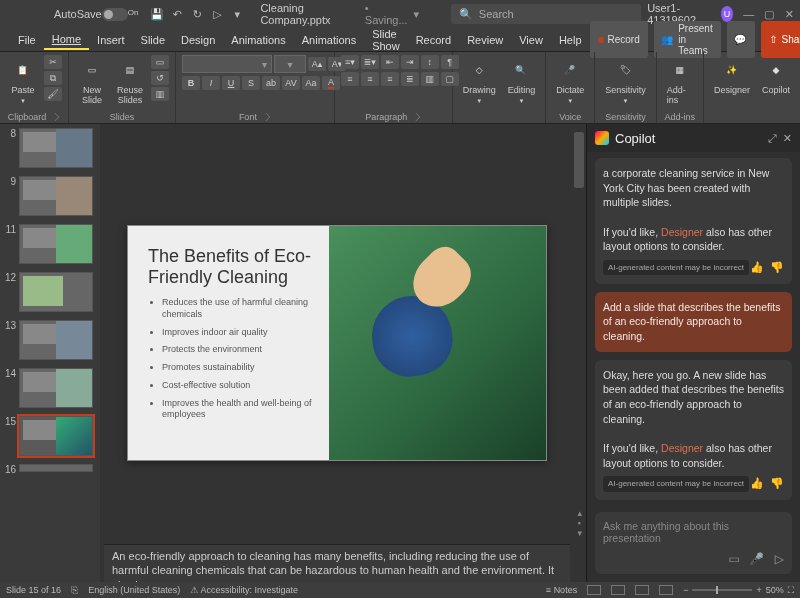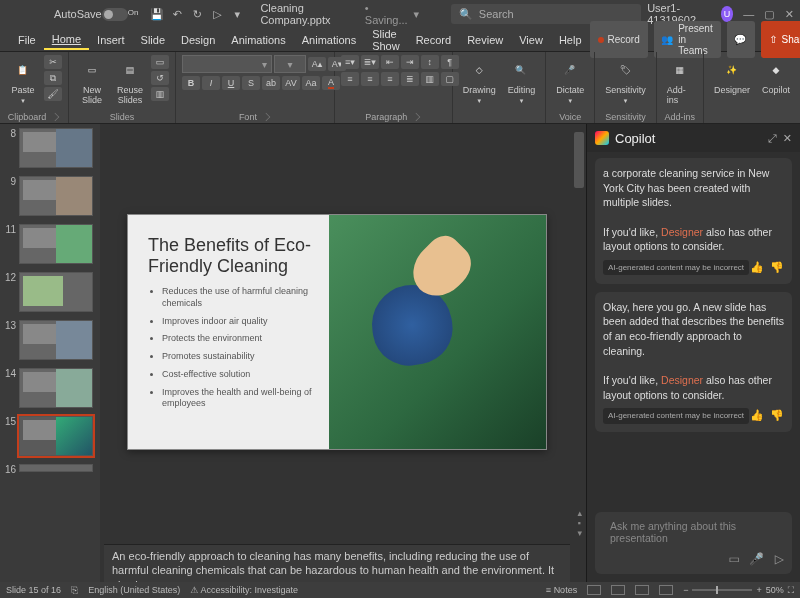--- a/index.html
+++ b/index.html
@@ -59,21 +59,21 @@
 .thumb-9 .tr{background:#987;}
 .thumb-10 .tr{background:#aaa;}
 .thumb-11 .tr{background:#6a7;}
 .thumb-12 .tl{background:#9b8;width:40px;height:30px;}
 .thumb-13 .tr{background:#789;}
 .thumb-14 .tr{background:#8a9;}
 .thumb.selected{background:#5a5a5a;}
 .thumb.selected .tr{background:linear-gradient(135deg,#3a7,#256);}
 
 
-.canvas { flex: 1; background: #333; position: relative; padding: 0 16px 0 4px; display:flex;flex-direction:column;}
+.canvas { flex: 1; background: #333; position: relative; padding: 11px 16px 0 4px; display:flex;flex-direction:column;}
 .canvas .scroll-v { position:absolute; right:2px; top:8px; width:10px; height:56px; background:#555; border-radius:2px;}
 .slide-wrap { flex:1; display:flex; align-items:flex-start; justify-content:center; padding-top:90px;}
 .slide { width: 420px; height: 236px; background: #eee; border: 1px solid #888; display:flex; position:relative; box-shadow:0 2px 8px rgba(0,0,0,0.4);}
 .slide .text-area { width: 48%; padding: 20px 16px 10px 20px; }
 .slide h2 { font-size: 18px; color: #333; font-weight: 400; line-height:1.15; margin-bottom:10px;}
 .slide ul { list-style: disc; padding-left: 14px; }
 .slide li { font-size: 9px; color: #555; margin-bottom: 6px; line-height:1.3;}
 .slide .img-area { width:52%; background: linear-gradient(135deg,#4a8f5c 0%,#2d6840 60%,#1a4028 100%); position:relative; overflow:hidden;}
 .slide .img-area::before{content:"";position:absolute;top:30%;left:20%;width:80px;height:80px;background:radial-gradient(circle,#3060a0,#204070);border-radius:50% 50% 45% 45%;transform:rotate(-10deg);}
 .slide .img-area::after{content:"";position:absolute;top:10%;left:40%;width:50px;height:60px;background:#e8c090;border-radius:30% 40% 50% 50%;transform:rotate(45deg);}
@@ -88,21 +88,21 @@
 .copilot-hdr .title { font-size: 13px; color: #eee; flex: 1; }
 .copilot-hdr .hbtn { color:#aaa; font-size:11px; cursor:pointer;}
 .copilot-body { flex: 1; overflow: hidden; padding: 6px 8px; display:flex; flex-direction:column; gap:8px;}
 .msg { background: #3a3a3a; border-radius: 6px; padding: 8px; font-size: 10.5px; color: #ddd; line-height:1.4;}
 .msg.user { background: #7a3a28; color:#f5e5df;}
 .msg .ai-warn { display:flex; align-items:center; justify-content:space-between; margin-top:6px;}
 .msg .ai-warn .badge{ font-size:8px; background:#2a2a2a; padding:2px 5px; border-radius:3px; color:#aaa;}
 .msg .ai-warn .fb{display:flex;gap:6px;color:#999;font-size:11px;}
 .msg a.designer { color:#e07050; }
 .copilot-input { margin: 6px 8px 8px; background:#3a3a3a; border-radius:6px; padding:8px; }
-.copilot-input .ph { font-size:10.5px; color:#888; min-height:26px;margin-left:7px;}
+.copilot-input .ph { font-size:10.5px; color:#888; min-height:26px;}
 .copilot-input .row { display:flex; justify-content:flex-end; gap:10px; color:#999; margin-top:6px; font-size:12px;}
 
 
 .statusbar { height: 16px; background: #3d3d3d; display: flex; align-items: center; padding: 0 6px; font-size: 9px; color: #bbb; gap: 10px; }
 .statusbar .sp { flex:1;}
 .statusbar .viewbtn { width:14px; height:10px; border:1px solid #777; }
 .statusbar .zoom { display:flex; align-items:center; gap:4px;}
 .statusbar .slider { width:60px; height:2px; background:#666; position:relative;}
 .statusbar .slider::after{content:"";position:absolute;left:40%;top:-3px;width:2px;height:8px;background:#aaa;}
 </style>
@@ -430,20 +430,23 @@
         <span>a corporate cleaning service in New York City has been created with multiple slides.</span><br><br>
         <span>If you'd like, </span><a class="designer">Designer</a><span> also has other layout options to consider.</span>
         <div class="ai-warn">
           <span class="badge">AI-generated content may be incorrect</span>
           <span class="fb">
               <span>👍</span>
               <span>👎</span>
             </span>
         </div>
       </div>
+      <div class="msg user">
+        <span>Add a slide that describes the benefits of an eco-friendly approach to cleaning.</span>
+      </div>
       <div class="msg">
         <span>Okay, here you go. A new slide has been added that describes the benefits of an eco-friendly approach to cleaning.</span><br><br>
         <span>If you'd like, </span><a class="designer">Designer</a><span> also has other layout options to consider.</span>
         <div class="ai-warn">
           <span class="badge">AI-generated content may be incorrect</span>
           <span class="fb">
               <span>👍</span>
               <span>👎</span>
             </span>
         </div>

